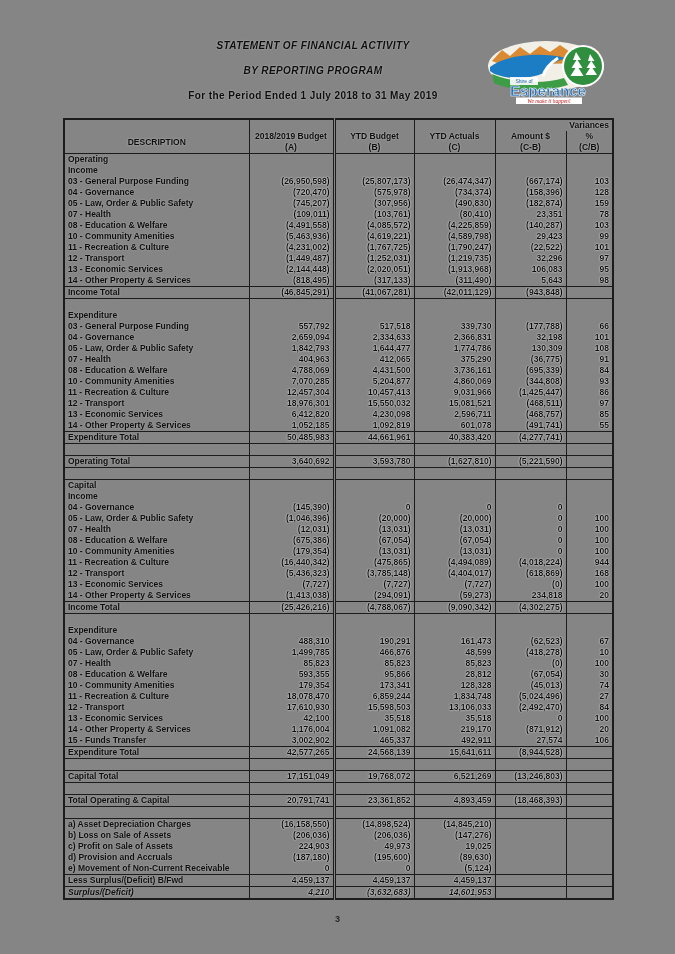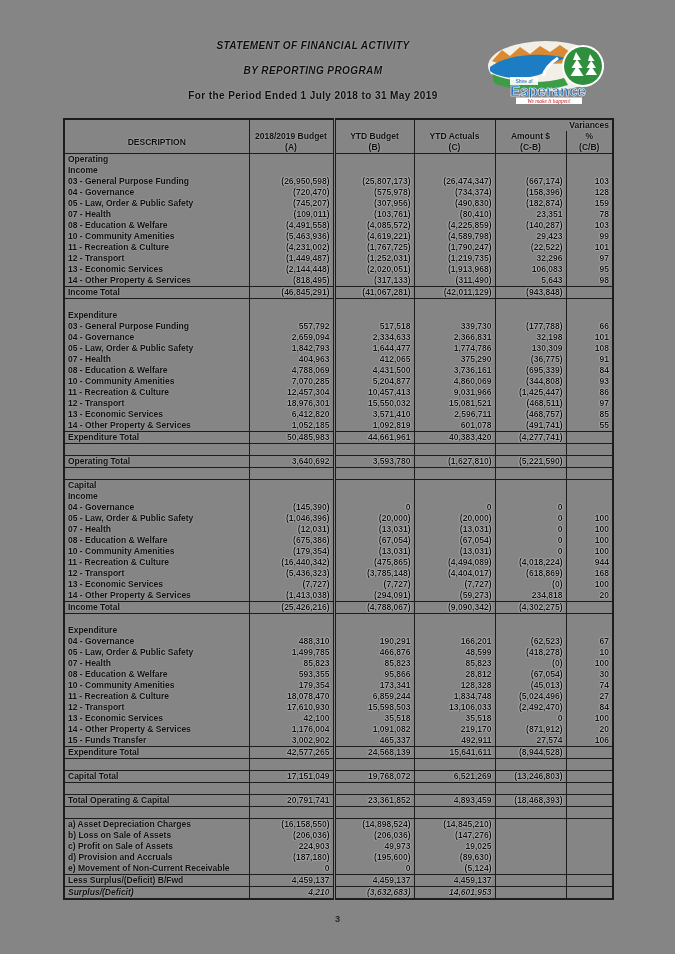--- a/index.html
+++ b/index.html
@@ -286,21 +286,21 @@
         <td class="c-label ind-2">12 - Transport</td>
         <td class="c-num">18,976,301</td>
         <td class="c-num">15,550,032</td>
         <td class="c-num">15,081,521</td>
         <td class="c-num neg">(468,511)</td>
         <td class="c-num c-pct">97</td>
       </tr>
       <tr class="row-item">
         <td class="c-label ind-2">13 - Economic Services</td>
         <td class="c-num">6,412,820</td>
-        <td class="c-num">3,571,410</td>
+        <td class="c-num">4,230,098</td>
         <td class="c-num">2,596,711</td>
         <td class="c-num neg">(468,757)</td>
         <td class="c-num c-pct">85</td>
       </tr>
       <tr class="row-item">
         <td class="c-label ind-2">14 - Other Property &amp; Services</td>
         <td class="c-num">1,052,185</td>
         <td class="c-num">1,092,819</td>
         <td class="c-num">601,078</td>
         <td class="c-num neg">(491,741)</td>
@@ -447,21 +447,21 @@
         <td class="c-num"></td>
         <td class="c-num"></td>
         <td class="c-num"></td>
         <td class="c-num"></td>
         <td class="c-num c-pct"></td>
       </tr>
       <tr class="row-item">
         <td class="c-label ind-2">04 - Governance</td>
         <td class="c-num">488,310</td>
         <td class="c-num">190,291</td>
-        <td class="c-num">166,201</td>
+        <td class="c-num">161,473</td>
         <td class="c-num neg">(62,523)</td>
         <td class="c-num c-pct">67</td>
       </tr>
       <tr class="row-item">
         <td class="c-label ind-2">05 - Law, Order &amp; Public Safety</td>
         <td class="c-num">1,499,785</td>
         <td class="c-num">466,876</td>
         <td class="c-num">48,599</td>
         <td class="c-num neg">(418,278)</td>
         <td class="c-num c-pct">10</td>

